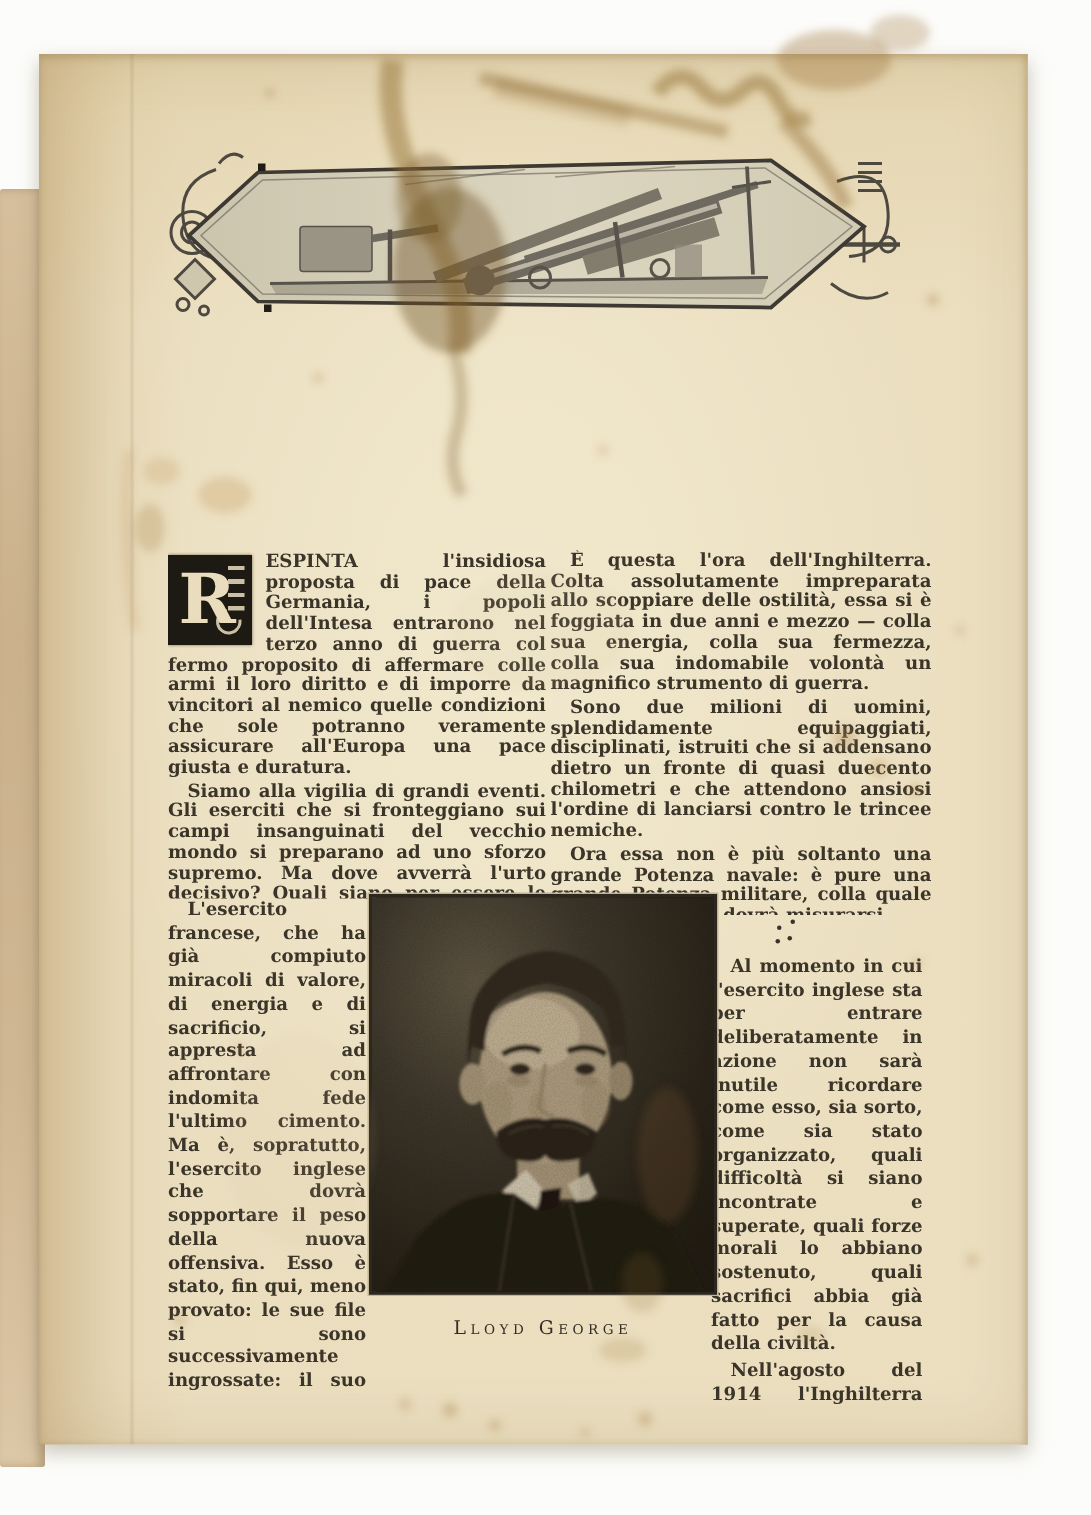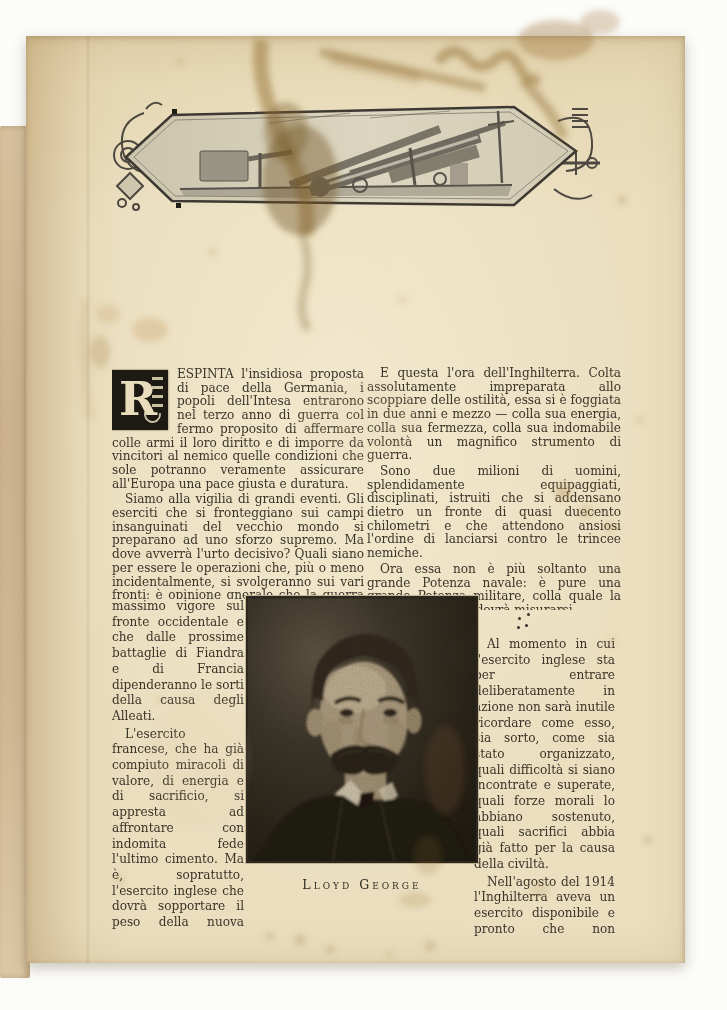--- a/index.html
+++ b/index.html
@@ -33,21 +33,21 @@
     background:linear-gradient(90deg,transparent,rgba(120,90,50,.14),transparent);
     pointer-events:none;
   }
   .banner{position:absolute;left:84px;top:56px;width:492px;height:130px;}
   .title{
     position:absolute;left:0;top:220px;width:100%;margin:0;text-align:center;
     font-size:41px;font-weight:700;color:#4c463e;letter-spacing:1px;word-spacing:15px;
     text-shadow:0 0 1px rgba(70,60,45,.55);
   }
   .col{position:absolute;overflow:hidden;color:#3b3429;text-align:justify;}
-  .col p{margin:0 0 2px 0;hyphens:none;}
+  .col p{margin:0 0 2px 0;hyphens:none;font-weight:bold;}
   .col p.indent{text-indent:13px;}
   .wide{font-size:12.1px;line-height:13.7px;}
   .narrow{font-size:12.1px;line-height:15.7px;}
   .left-top{left:86px;top:332px;width:252px;height:231px;}
   .left-narrow{left:86px;top:563px;width:132px;height:330px;}
   .right-top{left:341px;top:331px;width:254px;height:243px;}
   .right-narrow{left:448px;top:601px;width:141px;height:300px;}
   .center-last{text-align-last:center;}
   .dropcap{
     float:left;width:56px;height:60px;margin:2px 9px 2px 0;
@@ -146,21 +146,20 @@
     </svg>
 
 
     <div class="col wide left-top">
       <div class="dropcap">R</div>
       <p class="para">ESPINTA l'insidiosa proposta di pace della Germania, i popoli dell'Intesa entrarono nel terzo anno di guerra col fermo proposito di affermare colle armi il loro diritto e di imporre da vincitori al nemico quelle condizioni che sole potranno veramente assicurare all'Europa una pace giusta e duratura.</p>
       <p class="para indent">Siamo alla vigilia di grandi eventi. Gli eserciti che si fronteggiano sui campi insanguinati del vecchio mondo si preparano ad uno sforzo supremo. Ma dove avverrà l'urto decisivo? Quali siano per essere le operazioni che, più o meno incidentalmente, si svolgeranno sui vari fronti; è opinione gnerale che la guerra sarà ripresa ora col</p>
     </div>
 
     <div class="col narrow left-narrow">
-      <p class="para">massimo vigore sul fronte occidentale e che dalle prossime battaglie di Fiandra e di Francia dipenderanno le sorti della causa degli Alleati.</p>
       <p class="para indent">L'esercito francese, che ha già compiuto miracoli di valore, di energia e di sacrificio, si appresta ad affrontare con indomita fede l'ultimo cimento. Ma è, sopratutto, l'esercito inglese che dovrà sopportare il peso della nuova offensiva. Esso è stato, fin qui, meno provato: le sue file si sono successivamente ingrossate: il suo armamento e munizionamento sono stati portati alla massima effi-</p>
     </div>
 
     <div class="col wide right-top">
       <p class="para indent">È questa l'ora dell'Inghilterra. Colta assolutamente impreparata allo scoppiare delle ostilità, essa si è foggiata in due anni e mezzo — colla sua energia, colla sua fermezza, colla sua indomabile volontà un magnifico strumento di guerra.</p>
       <p class="para indent">Sono due milioni di uomini, splendidamente equipaggiati, disciplinati, istruiti che si addensano dietro un fronte di quasi duecento chilometri e che attendono ansiosi l'ordine di lanciarsi contro le trincee nemiche.</p>
       <p class="para indent center-last">Ora essa non è più soltanto una grande Potenza navale: è pure una grande Potenza militare, colla quale la Germania dovrà misurarsi.</p>
     </div>
 
     <div class="asterism"></div>

